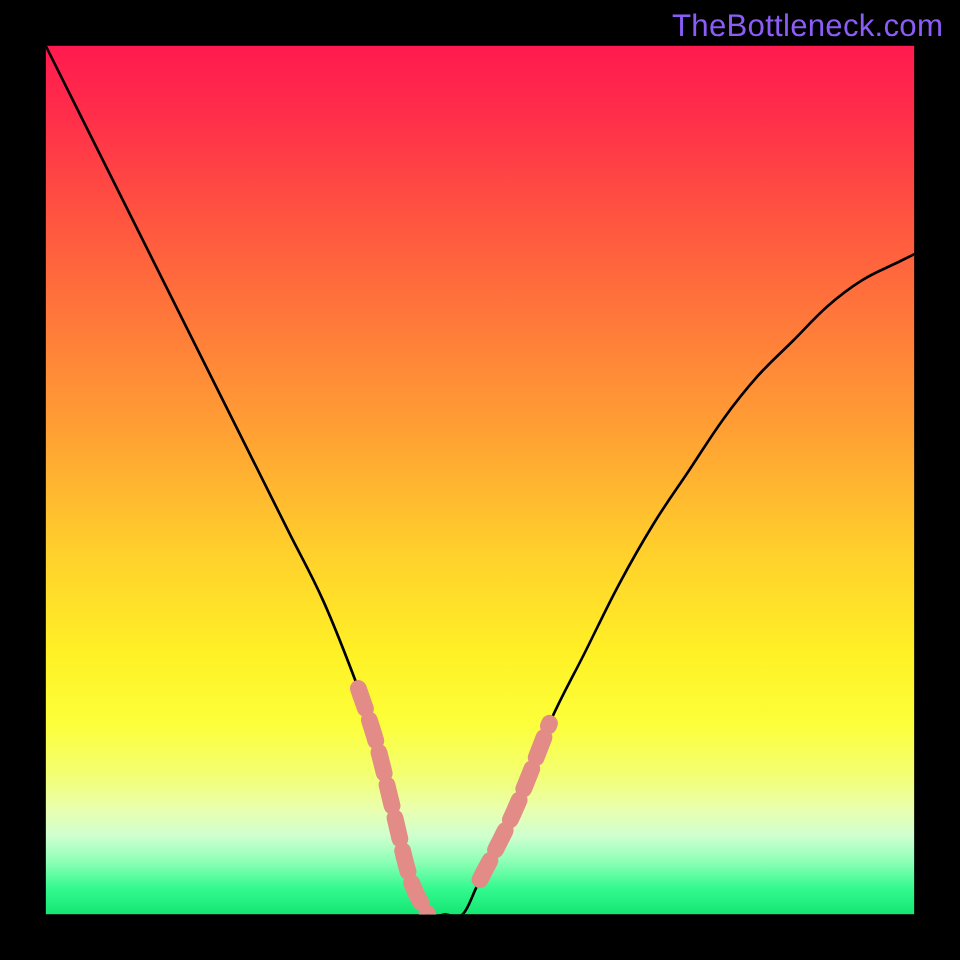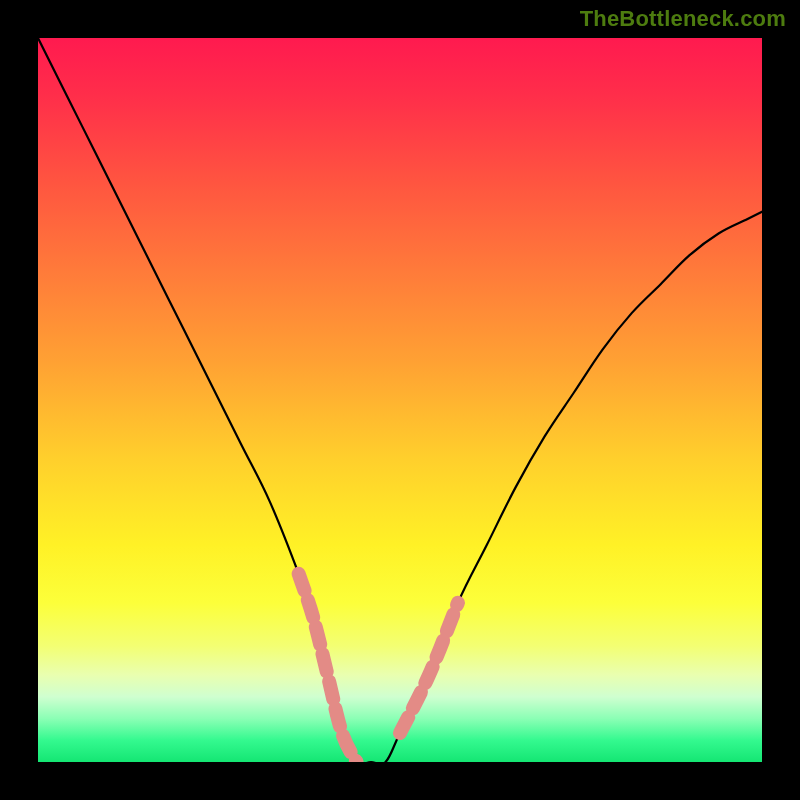--- a/index.html
+++ b/index.html
@@ -54,24 +54,24 @@
     position: absolute;
     inset: 0;
     width: 100%;
     height: 100%;
     overflow: visible;
   }
   .watermark {
     position: absolute;
     top: 6px;
     right: 14px;
-    color: #4d7c0f;
-    font-size: 22px;
+    color: #8b5cf6;
+    font-size: 26px;
     letter-spacing: 0.2px;
-    font-weight: 700;
+    font-weight: 400;
   }
 </style>
 </head>
 <body>
 
 <div class="frame">
 
   <div class="watermark">TheBottleneck.com</div>
 
   <div class="plot">

